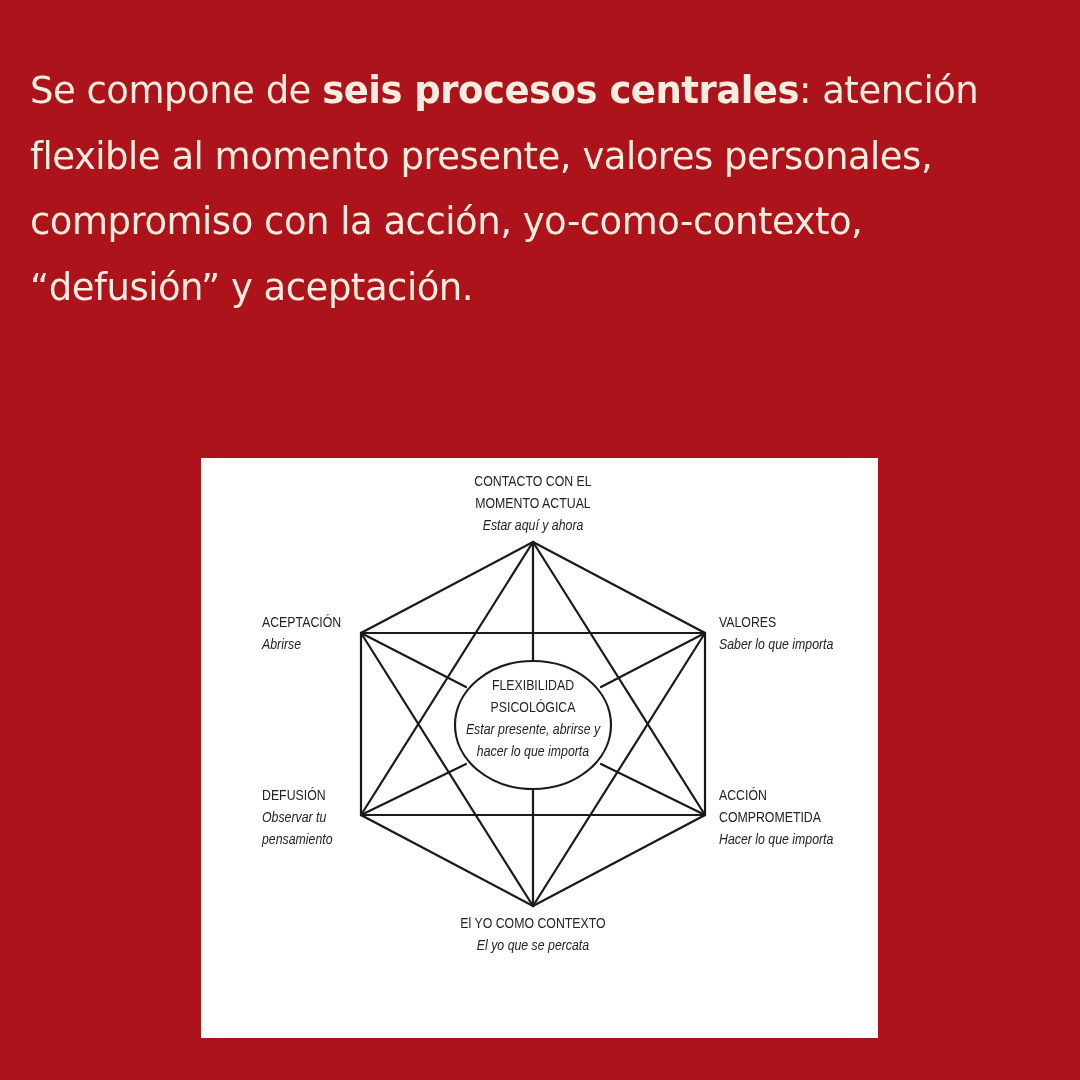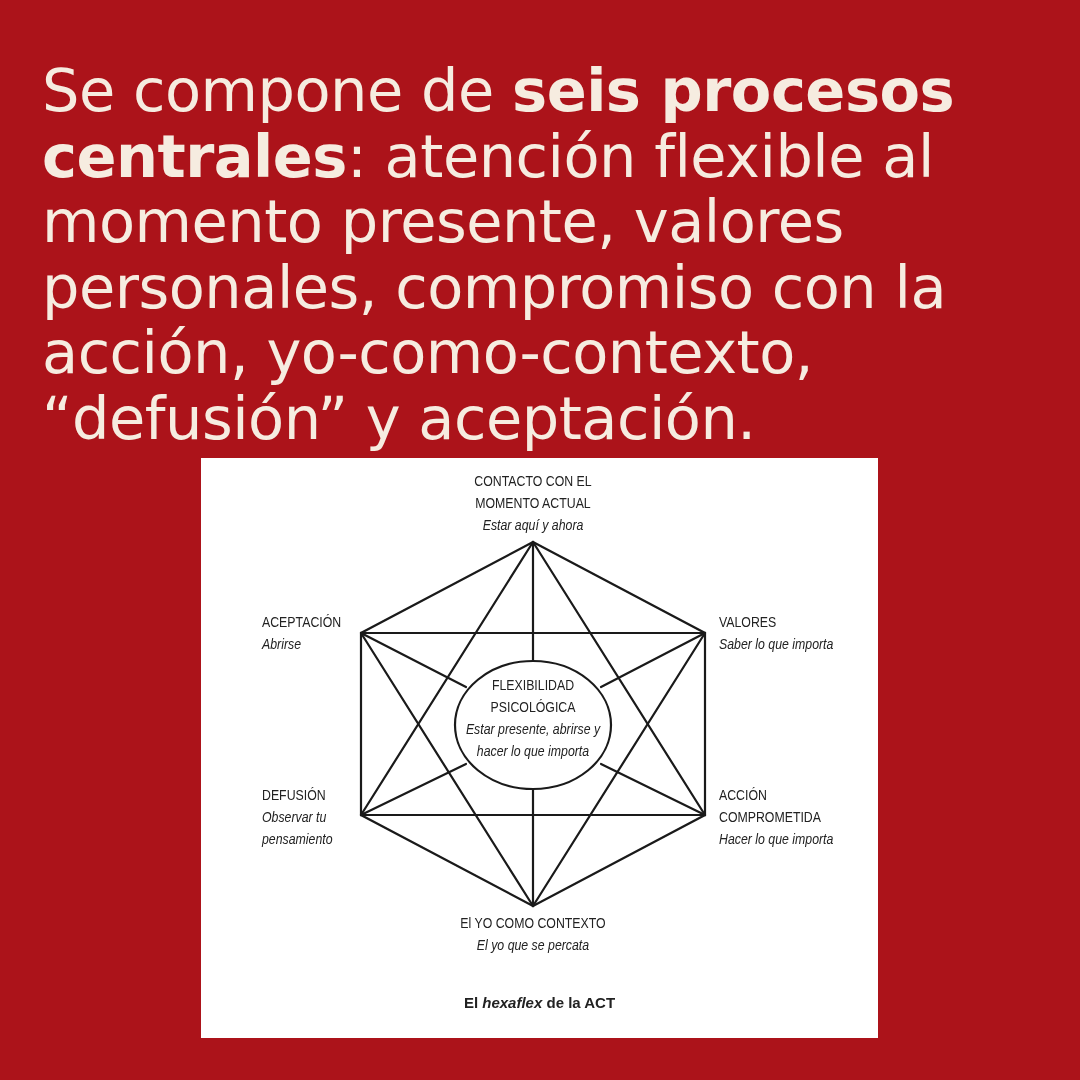--- a/index.html
+++ b/index.html
@@ -1,17 +1,17 @@
 <!DOCTYPE html>
 <html><head>
 <meta charset="utf-8">
 <style>
   html, body { margin:0; padding:0; }
   body { width:1080px; height:1080px; background:#ac131a; position:relative; overflow:hidden; font-family:"DejaVu Sans", sans-serif; }
-  .headline { position:absolute; left:42px; top:58px; width:1030px; color:#f6ece0; font-size:59px; line-height:65.5px; letter-spacing:-0.5px; font-weight:400; }
+  .headline { position:absolute; left:30px; top:58px; width:1030px; color:#f6ece0; font-size:37px; line-height:65.5px; letter-spacing:-0.5px; font-weight:400; }
   .headline b { font-weight:700; }
   .panel { position:absolute; left:201px; top:423px; width:677px; height:580px; background:#ffffff;margin-top:35px; }
   .panel svg { position:absolute; left:0; top:0; }
   .lbl { position:absolute; font-family:"Liberation Sans", sans-serif; font-size:14px; line-height:22px; color:#222; transform:scaleX(0.88); transform-origin:left top; white-space:nowrap; }
   .lbl.c { text-align:center; transform-origin:center top; }
   .lbl i { font-style:italic; display:block; }
   .lbl span { display:block; }
   .caption { position:absolute; left:0; width:677px; top:536px; text-align:center; font-family:"Liberation Sans", sans-serif; font-size:15px; font-weight:700; color:#222; }
   .caption i { font-style:italic; }
 </style>
@@ -77,14 +77,13 @@
     <i>El yo que se percata</i>
   </div>
 
   <div class="lbl c" style="left:232px;width:200px;top:216px;">
     <span>FLEXIBILIDAD</span>
     <span>PSICOLÓGICA</span>
     <i>Estar presente, abrirse y</i>
     <i>hacer lo que importa</i>
   </div>
 
-  <div class="caption"><span>El </span><i>hexaflex</i><span> de la ACT</span></div>
 </div>
 
 </body></html>

